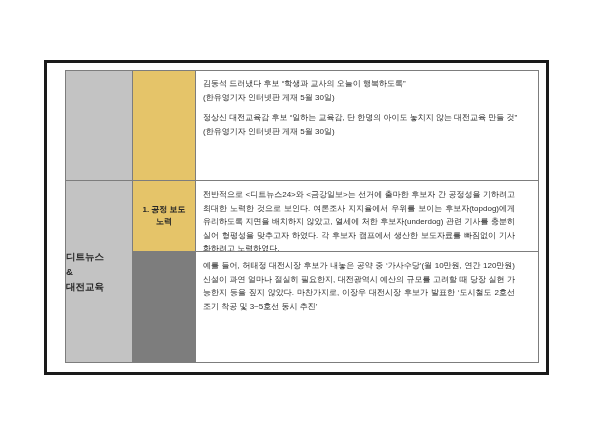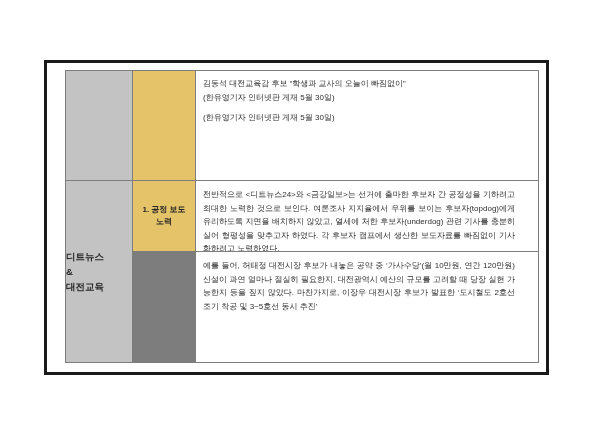--- a/index.html
+++ b/index.html
@@ -53,24 +53,25 @@
 
 <div class="frame"></div>
 
 <div class="grid">
 
   <div class="cell gray c1 r1"></div>
   <div class="cell yellow c2 r1"></div>
 
   <div class="cell white c3 r1 quotes-cell">
     <div class="quote-group">
-      <div class="quote-line">김동석 대전교육감 후보 “학생과 교사의 오늘이 빠짐없이”</div>
+      <div class="quote-line">김동석 드러냈다 후보 “학생과 교사의 오늘이 행복하도록”</div>
       <div class="source-line">(한유영기자 인터넷판 게재 5월 30일)</div>
     </div>
     <div class="quote-group">
+      <div class="quote-line">정상신 대전교육감 후보 “일하는 교육감, 단 한명의 아이도 놓치지 않는 대전교육 만들 것”</div>
       <div class="source-line">(한유영기자 인터넷판 게재 5월 30일)</div>
     </div>
   </div>
 
   <div class="cell gray c1 r23 media-cell">
     <div>디트뉴스</div>
     <div>&amp;</div>
     <div>대전교육</div>
   </div>
 

